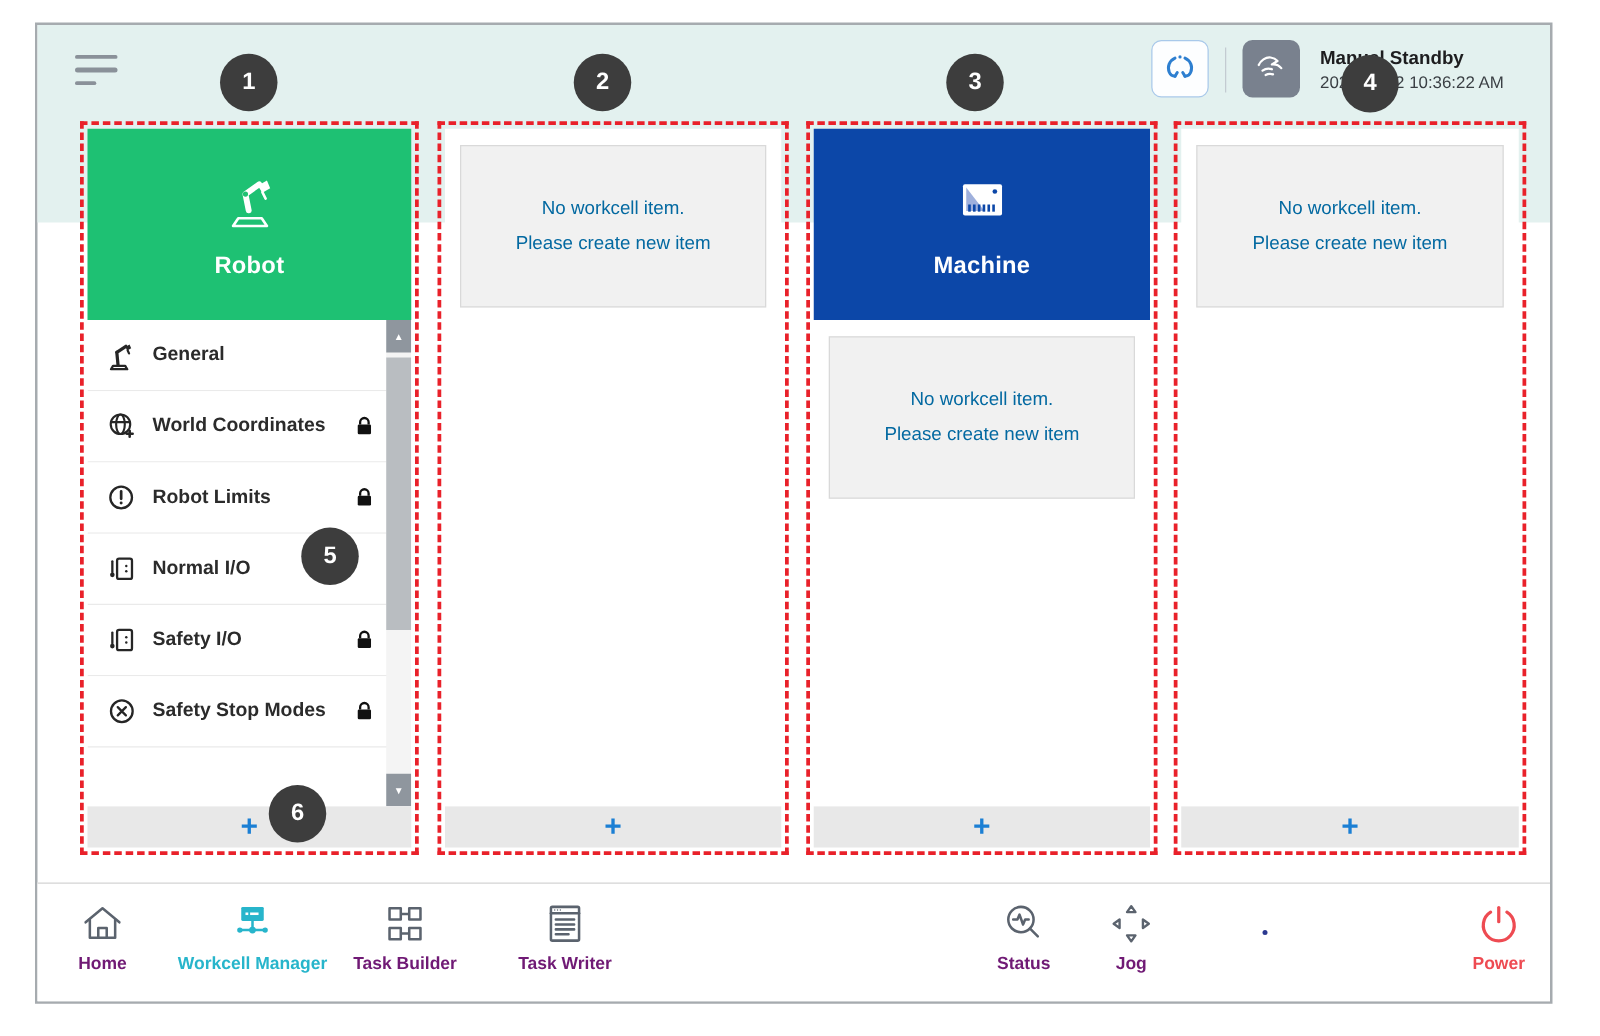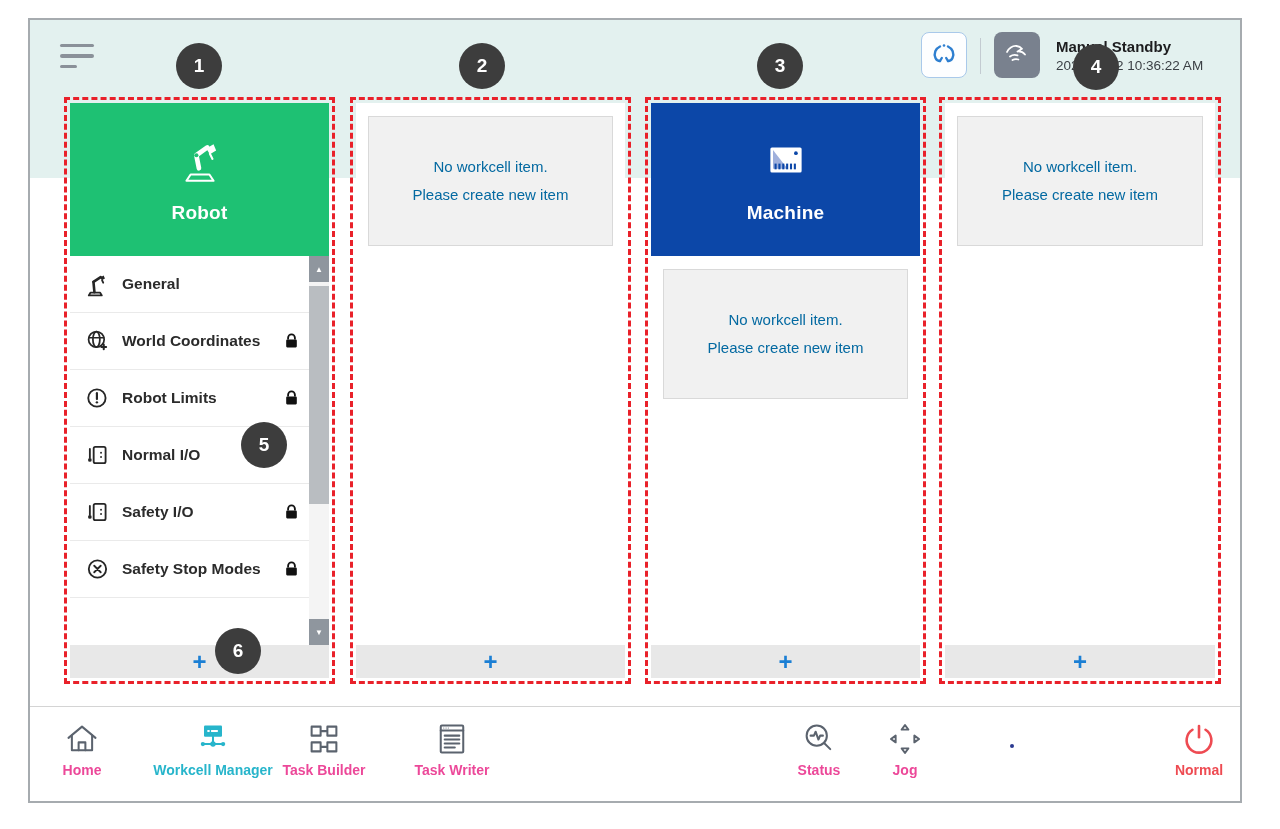--- a/index.html
+++ b/index.html
@@ -46,21 +46,21 @@
   .sb-btn.up::after{content:"\25B2";} .sb-btn.down::after{content:"\25BC";}
   .sb-thumb{position:absolute;left:0;top:30px;width:20px;height:218px;background:#b9bdc1;cursor:grab;}
 
   
   .callout{position:absolute;width:46px;height:46px;border-radius:50%;background:#3d3d3d;color:#fff;
     display:flex;align-items:center;justify-content:center;font-size:19px;font-weight:bold;z-index:30;}
 
   
   .bottom-nav{position:absolute;left:0;right:0;bottom:0;height:94px;background:#fff;border-top:1px solid #d4d4d4;}
   .nav-item{position:absolute;top:14px;width:150px;display:flex;flex-direction:column;align-items:center;cursor:pointer;}
-  .nav-label{margin-top:5px;font-size:14px;font-weight:bold;color:#ec4899;white-space:nowrap;}
+  .nav-label{margin-top:5px;font-size:14px;font-weight:bold;color:#701a75;white-space:nowrap;}
   .nav-item.active .nav-label{color:#27b5cb;}
   .nav-item.danger .nav-label{color:#ee4b52;}
   .mystery-dot{position:absolute;left:980px;top:724px;width:4px;height:4px;border-radius:50%;background:#2b3990;}
   svg{display:block;}
 </style>
 </head>
 <body>
 
 <div class="frame">
   <div class="mint-band"></div>
@@ -284,21 +284,21 @@
     <div class="nav-item" style="left:-23px;">
       <span>
         <svg width="36" height="36" viewBox="0 0 32 32" fill="none" stroke="#5b636e" stroke-width="1.8" stroke-linecap="round" stroke-linejoin="round">
           <path d="M4 15L16 5l12 10"></path>
             <path d="M7 13v13h18V13"></path>
             <path d="M13 26v-7h6v7"></path>
         </svg>
       </span>
       <span class="nav-label">Home</span>
     </div>
-    <div class="nav-item active" style="left:108px;">
+    <div class="nav-item active" style="left:97px;">
       <span>
         <svg width="36" height="36" viewBox="0 0 32 32" fill="none">
           <rect x="8" y="4" width="16" height="10" rx="1" fill="#27b5cb"></rect>
           <rect x="11" y="8" width="2" height="1.8" fill="#fff"></rect>
             <rect x="14.3" y="8" width="6" height="1.8" fill="#fff"></rect>
           <path d="M16 14v6M7 20.5h18" stroke="#27b5cb" stroke-width="1.8" stroke-linecap="round"></path>
           <circle cx="7" cy="20.5" r="1.9" fill="#27b5cb"></circle>
             <circle cx="16" cy="20.5" r="2.4" fill="#27b5cb"></circle>
             <circle cx="25" cy="20.5" r="1.9" fill="#27b5cb"></circle>
         </svg>
@@ -351,17 +351,17 @@
       </span>
       <span class="nav-label">Jog</span>
     </div>
     <div class="nav-item danger" style="left:1094px;">
       <span>
         <svg width="36" height="36" viewBox="0 0 32 32" fill="none" stroke="#ee4b52" stroke-width="2.3" stroke-linecap="round">
           <path d="M16 4.5v10"></path>
             <path d="M10.2 7.8a11 11 0 1 0 11.6 0"></path>
         </svg>
       </span>
-      <span class="nav-label">Normal</span>
+      <span class="nav-label">Power</span>
     </div>
   </div>
   <div class="mystery-dot"></div>
 </div>
 
 </body></html>

